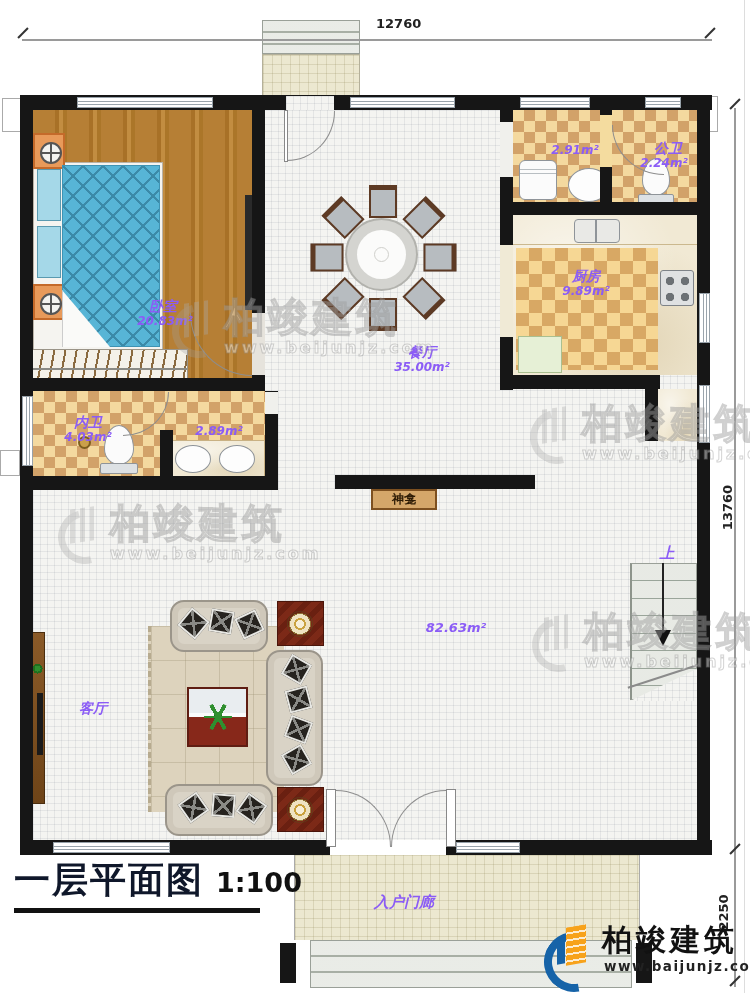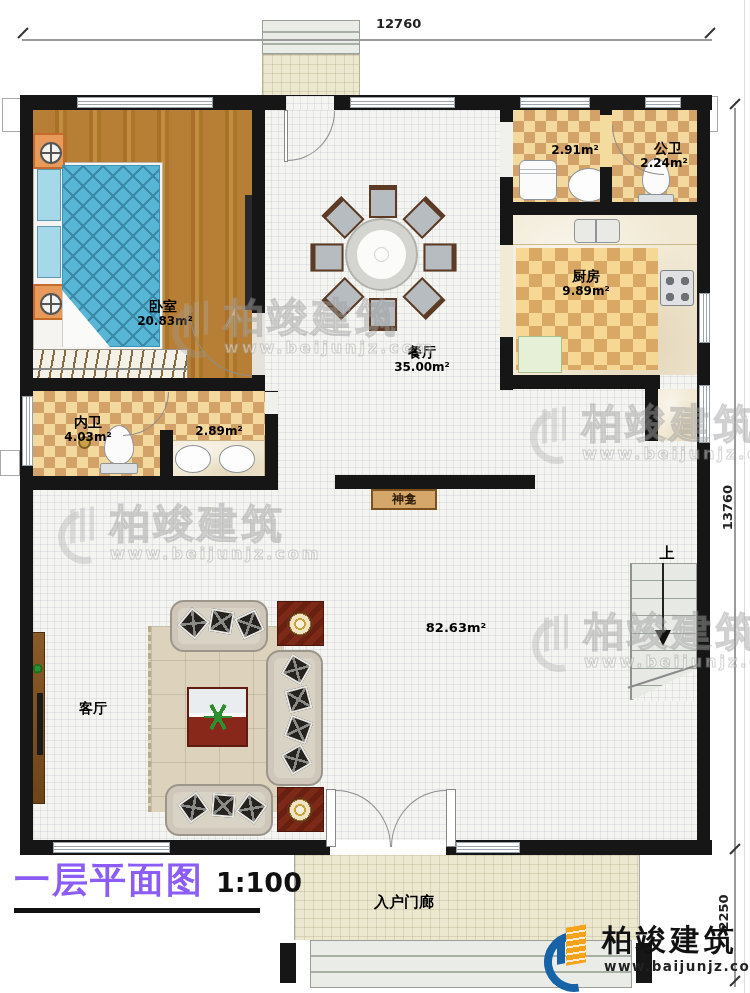--- a/index.html
+++ b/index.html
@@ -22,21 +22,21 @@
   .wood{background:repeating-linear-gradient(90deg,#b67f35 0 22px,#a87127 22px 26px,#c28d41 26px 30px,#ab7629 30px 34px);}
   .marble{background-color:#f1e9d4;
           background-image:radial-gradient(ellipse at 30% 30%,rgba(255,255,255,.55),transparent 60%),
                            radial-gradient(ellipse at 70% 80%,rgba(190,165,110,.28),transparent 55%);}
   .win{background-color:#fff;border:1px solid #98a2aa;z-index:60;}
   .win-h{background-image:linear-gradient(to bottom,transparent 0 3px,#9aa4ac 3px 4px,transparent 4px 6px,#9aa4ac 6px 7px,transparent 7px);}
   .win-v{background-image:linear-gradient(to right,transparent 0 3px,#9aa4ac 3px 4px,transparent 4px 6px,#9aa4ac 6px 7px,transparent 7px);}
   .gap{z-index:55;}
   .arc{border:0 solid #8d8d8d;z-index:62;}
   .pad{background:#fff;border:1.5px solid #aaa;z-index:5;}
-  .lbl{z-index:70;font-weight:bold;color:#000000;white-space:nowrap;transform:translateX(-50%);text-align:center;}
+  .lbl{z-index:70;font-weight:bold;color:#8b5cf6;white-space:nowrap;transform:translateX(-50%);text-align:center;font-style:italic;}
   .room-name{font-size:14px;}
   .room-area{font-size:12px;}
   .steps{background-color:#d8dcd3;border:1px solid #9aa098;
          background-image:repeating-linear-gradient(to bottom,rgba(255,255,255,.45) 0 14px,#a8afa5 14px 16px);}
   .steps-sm{background-color:#d8dcd3;border:1px solid #9aa098;
          background-image:repeating-linear-gradient(to bottom,rgba(255,255,255,.45) 0 10px,#a8afa5 10px 12px);}
   .sofa{background:#d9d3c6;border:2px solid #9b958a;border-radius:14px;
         box-shadow:inset 0 0 0 6px #cfc8ba;z-index:40;}
   .pillow{position:absolute;width:19px;height:19px;background:#26231f;border:2px solid #e8e8e4;
         background-image:linear-gradient(45deg,transparent 45%,#8a8a86 45% 55%,transparent 55%),
@@ -303,21 +303,21 @@
       <div class="bars"></div>
     </div>
   <div>
       <div class="wm-company">柏竣建筑</div>
        <div class="wm-site">www.beijunjz.com</div>
     </div>
 </div>
 
 <div class="abs" style="left:14px;top:856px;width:290px;z-index:95">
   <div style="display:flex;align-items:baseline;gap:12px;">
-    <span style="font-size:36px;font-weight:bold;color:#8b5cf6;letter-spacing:2px;">一层平面图</span>
+    <span style="font-size:36px;font-weight:bold;color:#0f172a;letter-spacing:2px;">一层平面图</span>
     <span style="font-size:27px;font-weight:bold;color:#111;">1:100</span>
   </div>
   <div style="margin-top:3px;width:246px;height:5px;background:#111;"></div>
 </div>
 
 <div class="abs" style="left:540px;top:918px;width:208px;height:70px;z-index:95">
   <div style="position:absolute;left:4px;top:8px;width:54px;height:56px;">
     <div style="position:absolute;left:0;top:6px;width:44px;height:44px;border-radius:50%;
          border:8px solid #1663a8;border-top-color:transparent;border-right-color:transparent;transform:rotate(35deg);"></div>
     <div style="position:absolute;left:22px;top:0px;width:20px;height:38px;background:#f7a21b;transform:skewY(-10deg);

